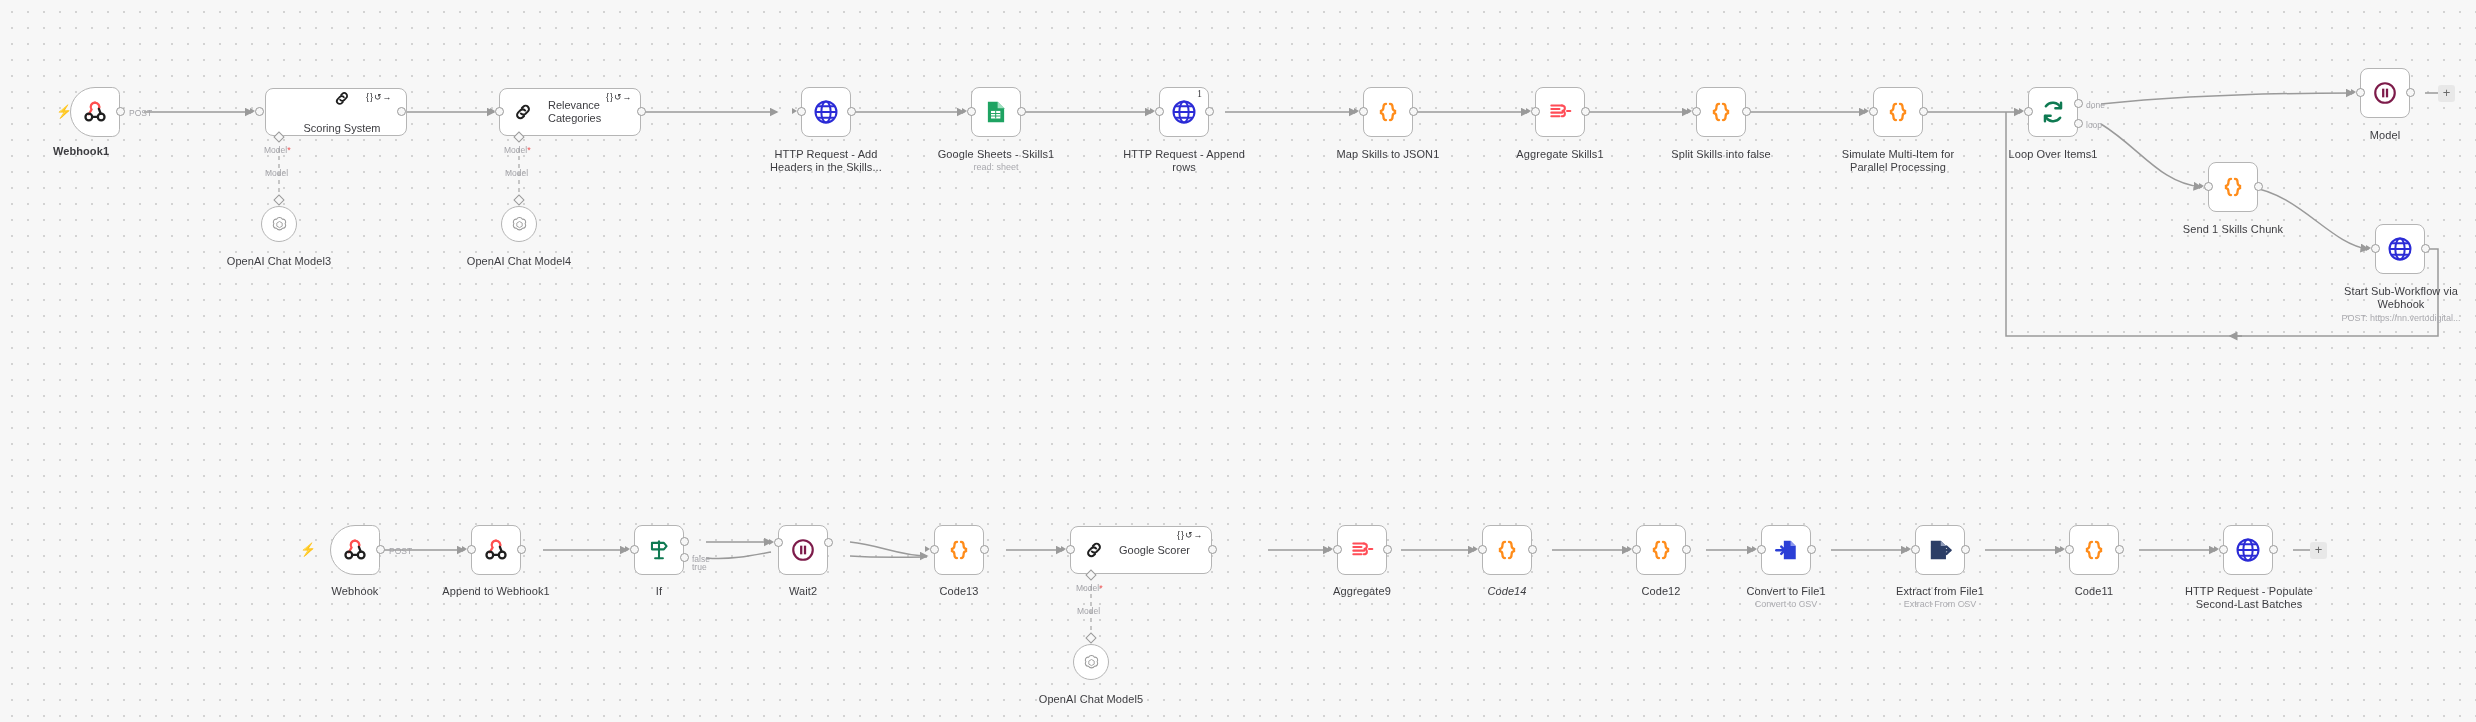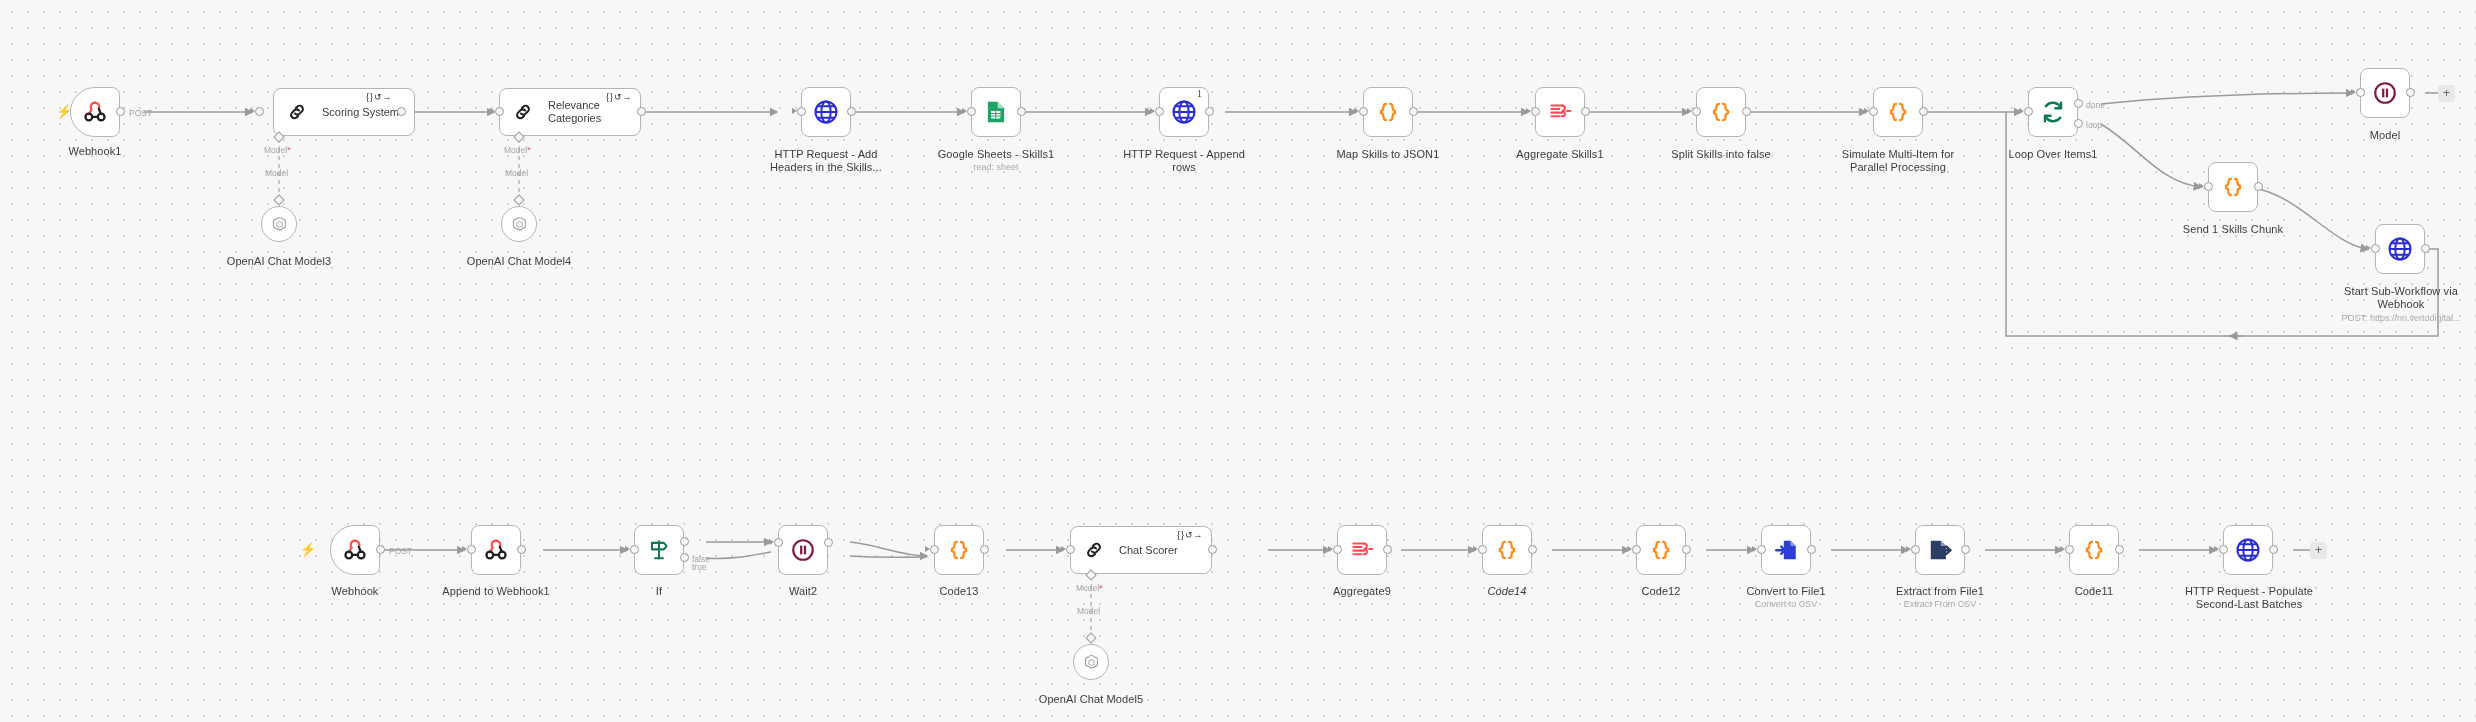--- a/index.html
+++ b/index.html
@@ -199,23 +199,23 @@
       <path d="M12 3.4a4 4 0 0 0-3.2 6.4l-2.5 4.3" stroke="#ff4f4f" stroke-width="2.1" fill="none" stroke-linecap="round"></path>
       <path d="M12 3.4a4 4 0 0 1 3.6 5.7" stroke="#ff4f4f" stroke-width="2.1" fill="none" stroke-linecap="round"></path>
       <circle cx="6.3" cy="16.6" r="3.1" stroke="#1f1f1f" stroke-width="2.1" fill="none"></circle>
       <circle cx="17.7" cy="16.6" r="3.1" stroke="#1f1f1f" stroke-width="2.1" fill="none"></circle>
       <path d="M9.4 16.6 L14.6 16.6" stroke="#1f1f1f" stroke-width="2.1" stroke-linecap="round"></path>
       <path d="M15.6 9.1 L17.3 13.6" stroke="#1f1f1f" stroke-width="2.1" fill="none" stroke-linecap="round"></path>
     </svg>
   </div>
   <div class="port" style="left:116px; top:107px;"></div>
   <div class="plabel" style="left:129px; top:108px;">POST</div>
-  <div class="nlabel" style="left:40px; top:145px; width:110px;">Webhook1</div>
-
-  <div class="node wide" style="left:273px; top:88px; width:142px;">
+  <div class="nlabel" style="left:26px; top:145px; width:110px;font-weight:bold;">Webhook1</div>
+
+  <div class="node wide" style="left:265px; top:88px; width:142px;flex-direction:column;">
     <svg class="gi" width="22" height="22" viewBox="0 0 24 24">
       <path d="M9.6 13.6a3.6 3.6 0 0 0 5.2.3l2.6-2.6a3.6 3.6 0 1 0-5.1-5.1l-1.5 1.5" stroke="#1f1f1f" stroke-width="2.2" fill="none" stroke-linecap="round"></path>
       <path d="M14.4 10.4a3.6 3.6 0 0 0-5.2-.3l-2.6 2.6a3.6 3.6 0 1 0 5.1 5.1l1.5-1.5" stroke="#1f1f1f" stroke-width="2.2" fill="none" stroke-linecap="round"></path>
     </svg>
     <span class="wide-title">Scoring System</span>
   </div>
   <div class="retry" style="left:366px; top:92px;">{}↺→</div>
   <div class="arrow-in" style="left:250px; top:108px;"></div>
   <div class="port" style="left:255px; top:107px;"></div>
   <div class="port" style="left:397px; top:107px;"></div>
@@ -469,21 +469,21 @@
   <div class="arrow-in" style="left:925px; top:546px;"></div>
   <div class="port" style="left:930px; top:545px;"></div>
   <div class="port" style="left:980px; top:545px;"></div>
   <div class="nlabel" style="left:889px; top:585px; width:140px;">Code13</div>
 
   <div class="node wide" style="left:1070px; top:526px; width:142px;">
     <svg class="gi" width="22" height="22" viewBox="0 0 24 24">
       <path d="M9.6 13.6a3.6 3.6 0 0 0 5.2.3l2.6-2.6a3.6 3.6 0 1 0-5.1-5.1l-1.5 1.5" stroke="#1f1f1f" stroke-width="2.2" fill="none" stroke-linecap="round"></path>
       <path d="M14.4 10.4a3.6 3.6 0 0 0-5.2-.3l-2.6 2.6a3.6 3.6 0 1 0 5.1 5.1l1.5-1.5" stroke="#1f1f1f" stroke-width="2.2" fill="none" stroke-linecap="round"></path>
     </svg>
-    <span class="wide-title">Chat Scorer</span>
+    <span class="wide-title">Google Scorer</span>
   </div>
   <div class="retry" style="left:1177px; top:530px;">{}↺→</div>
   <div class="arrow-in" style="left:1061px; top:546px;"></div>
   <div class="port" style="left:1066px; top:545px;"></div>
   <div class="port" style="left:1208px; top:545px;"></div>
   <div class="dia" style="left:1087px; top:571px;"></div>
   <div class="plabel" style="left:1076px; top:583px;">
     <span>Model<span class="req-dot">*</span></span>
   </div>
   <div class="plabel" style="left:1077px; top:606px;">Model</div>

